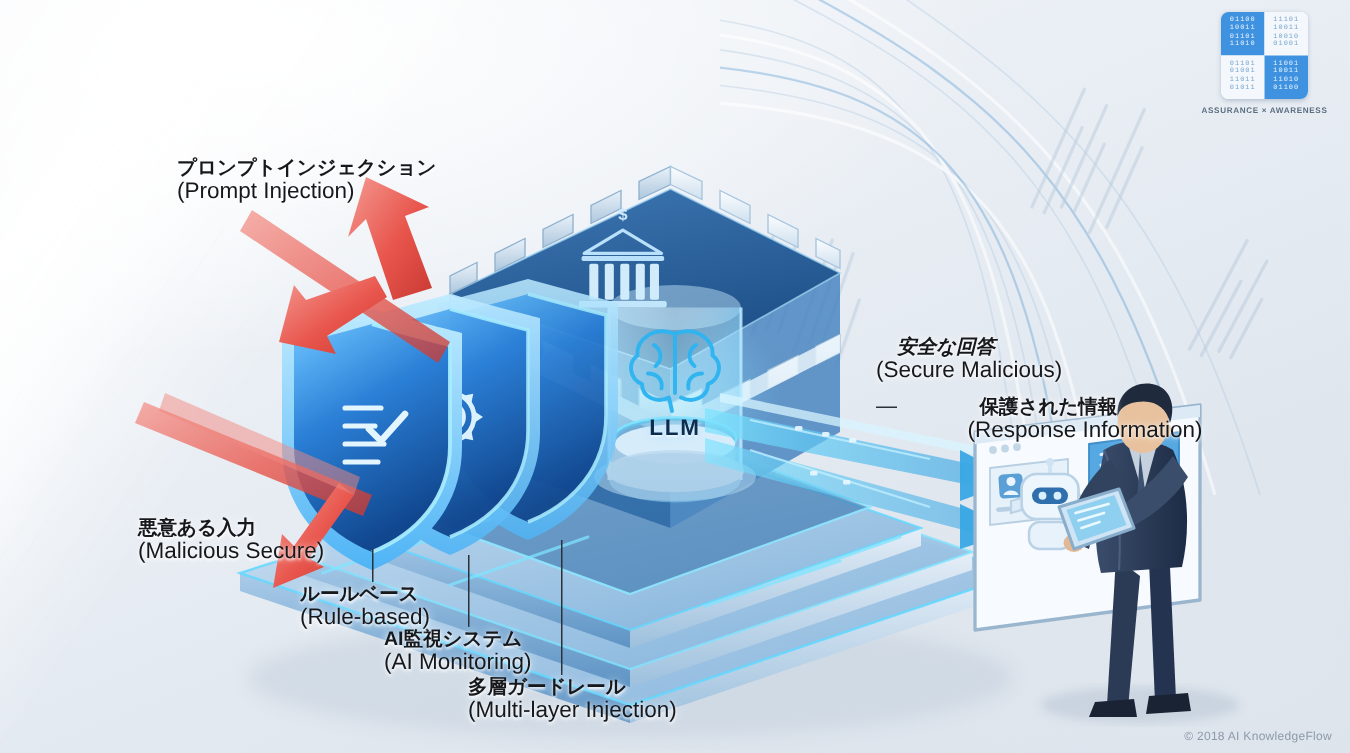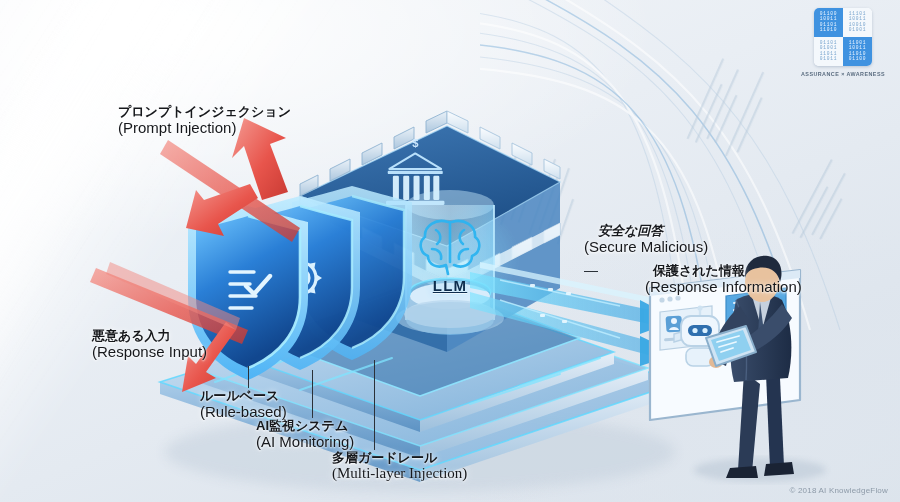--- a/index.html
+++ b/index.html
@@ -449,45 +449,45 @@
         <g stroke="#eaf8ff" stroke-width="1.8" stroke-linecap="round">
           <path d="M717 342 L739 336"></path>
           <path d="M719 347 L736 342"></path>
           <path d="M721 352 L733 348"></path>
         </g>
       </g>
     </g>
 
   </svg>
 
-  <div class="core-label" style="left:424px;top:277px;width:52px;text-align:center;text-decoration:underline;">LLM</div>
+  <div class="core-label" style="left:424px;top:277px;width:52px;text-align:center;">LLM</div>
 
   <div class="leader" style="left:248px;top:366px;height:22px;"></div>
   <div class="leader" style="left:312px;top:370px;height:48px;"></div>
   <div class="leader" style="left:374px;top:360px;height:90px;"></div>
   <div class="leader h" style="left:584px;top:271px;width:14px;"></div>
 
   <div class="label" style="left:118px;top:104px;">
     <div class="ja">プロンプトインジェクション</div>
     <div class="en">(Prompt Injection)</div>
   </div>
-  <div class="label" style="left:92px;top:328px;">
+  <div class="label" style="left:92px;top:344px;">
     <div class="ja">悪意ある入力</div>
-    <div class="en">(Response Input)</div>
+    <div class="en">(Malicious Secure)</div>
   </div>
 
   <div class="label" style="left:256px;top:418px;">
     <div class="ja">AI監視システム</div>
     <div class="en">(AI Monitoring)</div>
   </div>
   <div class="label" style="left:200px;top:388px;">
     <div class="ja">ルールベース</div>
     <div class="en">(Rule-based)</div>
   </div>
-  <div class="label" style="left:332px;top:450px;font-family:Liberation Serif, serif;">
+  <div class="label" style="left:312px;top:450px;">
     <div class="ja">多層ガードレール</div>
     <div class="en">(Multi-layer Injection)</div>
   </div>
 
   <div class="label" style="left:584px;top:223px;">
     <div class="ja" style="margin-left:14px;font-style:italic;">安全な回答</div>
     <div class="en">(Secure Malicious)</div>
   </div>
   <div class="label" style="left:613px;top:263px;margin-left:32px;">
     <div class="ja" style="margin-left:8px;">保護された情報</div>

